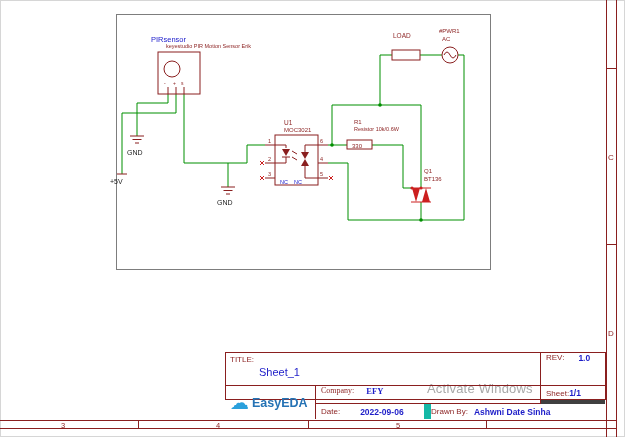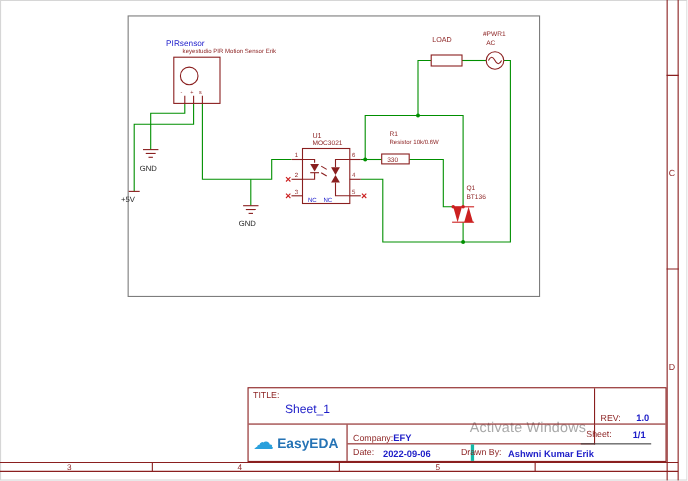--- a/index.html
+++ b/index.html
@@ -8,30 +8,30 @@
   .screen { position:relative; width:625px; height:437px; background:#fff; overflow:hidden;
             box-shadow: inset 0 0 0 1px #d6d6d6; }
   svg.canvas { position:absolute; left:0; top:0; }
   svg text { font-family:"Liberation Sans", sans-serif; }
 
   
   .wm1 { position:absolute; left:427px; top:381px; font-size:13px; color:#a8a8a8; letter-spacing:.2px; }
   .wm2 { position:absolute; left:427px; top:399px; font-size:9px; color:#bcbcbc; }
 
   
-  .tb { position:absolute; left:225px; top:352px; width:381px; height:68px;
+  .tb { position:absolute; left:225px; top:352px; width:381px; height:48px;
         border:1px solid #8a1f1f;padding-left:33px; }
   .tb .cell { position:absolute; }
   .c-title   { left:0;   top:0;    width:315px; height:33px; border-right:1px solid #8a1f1f; border-bottom:1px solid #8a1f1f; }
-  .c-rev     { left:315px; top:0;  width:64px;  height:33px; border-bottom:1px solid #8a1f1f; display:flex; align-items:flex-end; gap:14px; padding-left:5px; }
+  .c-rev     { left:315px; top:0;  width:64px;  height:33px; border-bottom:1px solid #8a1f1f; display:flex; align-items:flex-start; gap:14px; padding-left:5px; }
   .c-logo    { left:0;   top:33px; width:90px;  height:33px; border-right:1px solid #8a1f1f; display:flex; align-items:center; gap:3px; padding-left:4px; }
-  .c-company { left:90px;  top:33px; width:225px; height:18px; border-right:1px solid #8a1f1f; border-bottom:1px solid #8a1f1f; display:flex; align-items:flex-end; padding-left:5px; }
-  .c-sheet   { left:302px; top:33px; width:64px; height:18px; border-bottom:1px solid #404040; display:flex; align-items:center; gap:19px; padding-left:5px; }
-  .c-date    { left:90px;  top:51px; width:115px; height:15px; border-right:3px solid #14b8a6; display:flex; align-items:center; gap:8px; padding-left:5px; }
-  .c-drawn   { left:187px; top:51px; width:174px; height:15px; display:flex; align-items:center; gap:6px; padding-left:6px; }
+  .c-company { left:90px;  top:33px; width:225px; height:18px; border-right:1px solid #8a1f1f; border-bottom:1px solid #8a1f1f; display:flex; align-items:flex-start; gap:12px; padding-left:5px;font-family:Liberation Serif, serif; }
+  .c-sheet   { left:315px; top:33px; width:64px; height:18px; border-bottom:4px solid #404040; display:flex; align-items:center; gap:0; padding-left:5px; }
+  .c-date    { left:90px;  top:51px; width:115px; height:15px; border-right:7px solid #14b8a6; display:flex; align-items:center; gap:20px; padding-left:5px; }
+  .c-drawn   { left:199px; top:51px; width:174px; height:15px; display:flex; align-items:center; gap:6px; padding-left:6px; }
   .lbl { color:#8a1f1f; font-size:8px; white-space:nowrap; }
   .val { color:#1d1dc8; font-size:8.5px; font-weight:bold; white-space:nowrap; }
   .lbl-title { position:absolute; left:4px; top:2px; color:#8a1f1f; font-size:8px; }
   .val-title { position:absolute; left:33px; top:13px; color:#1d1dc8; font-size:11px;text-align:right; }
   .cloud { font-size:19px; line-height:1; color:#2aa0dc; }
   .logotext { font-size:12.5px; font-weight:bold; color:#2573b5; }
 </style>
 </head>
 <body>
 
@@ -200,17 +200,17 @@
     <div class="cell c-sheet">
       <span class="lbl">Sheet:</span>
       <span class="val">1/1</span>
     </div>
     <div class="cell c-date">
       <span class="lbl">Date:</span>
       <span class="val">2022-09-06</span>
     </div>
     <div class="cell c-drawn">
       <span class="lbl">Drawn By:</span>
-      <span class="val">Ashwni Kumar Erik</span>
+      <span class="val">Ashwni Date Sinha</span>
     </div>
   </div>
 
 </div>
 
 </body></html>

